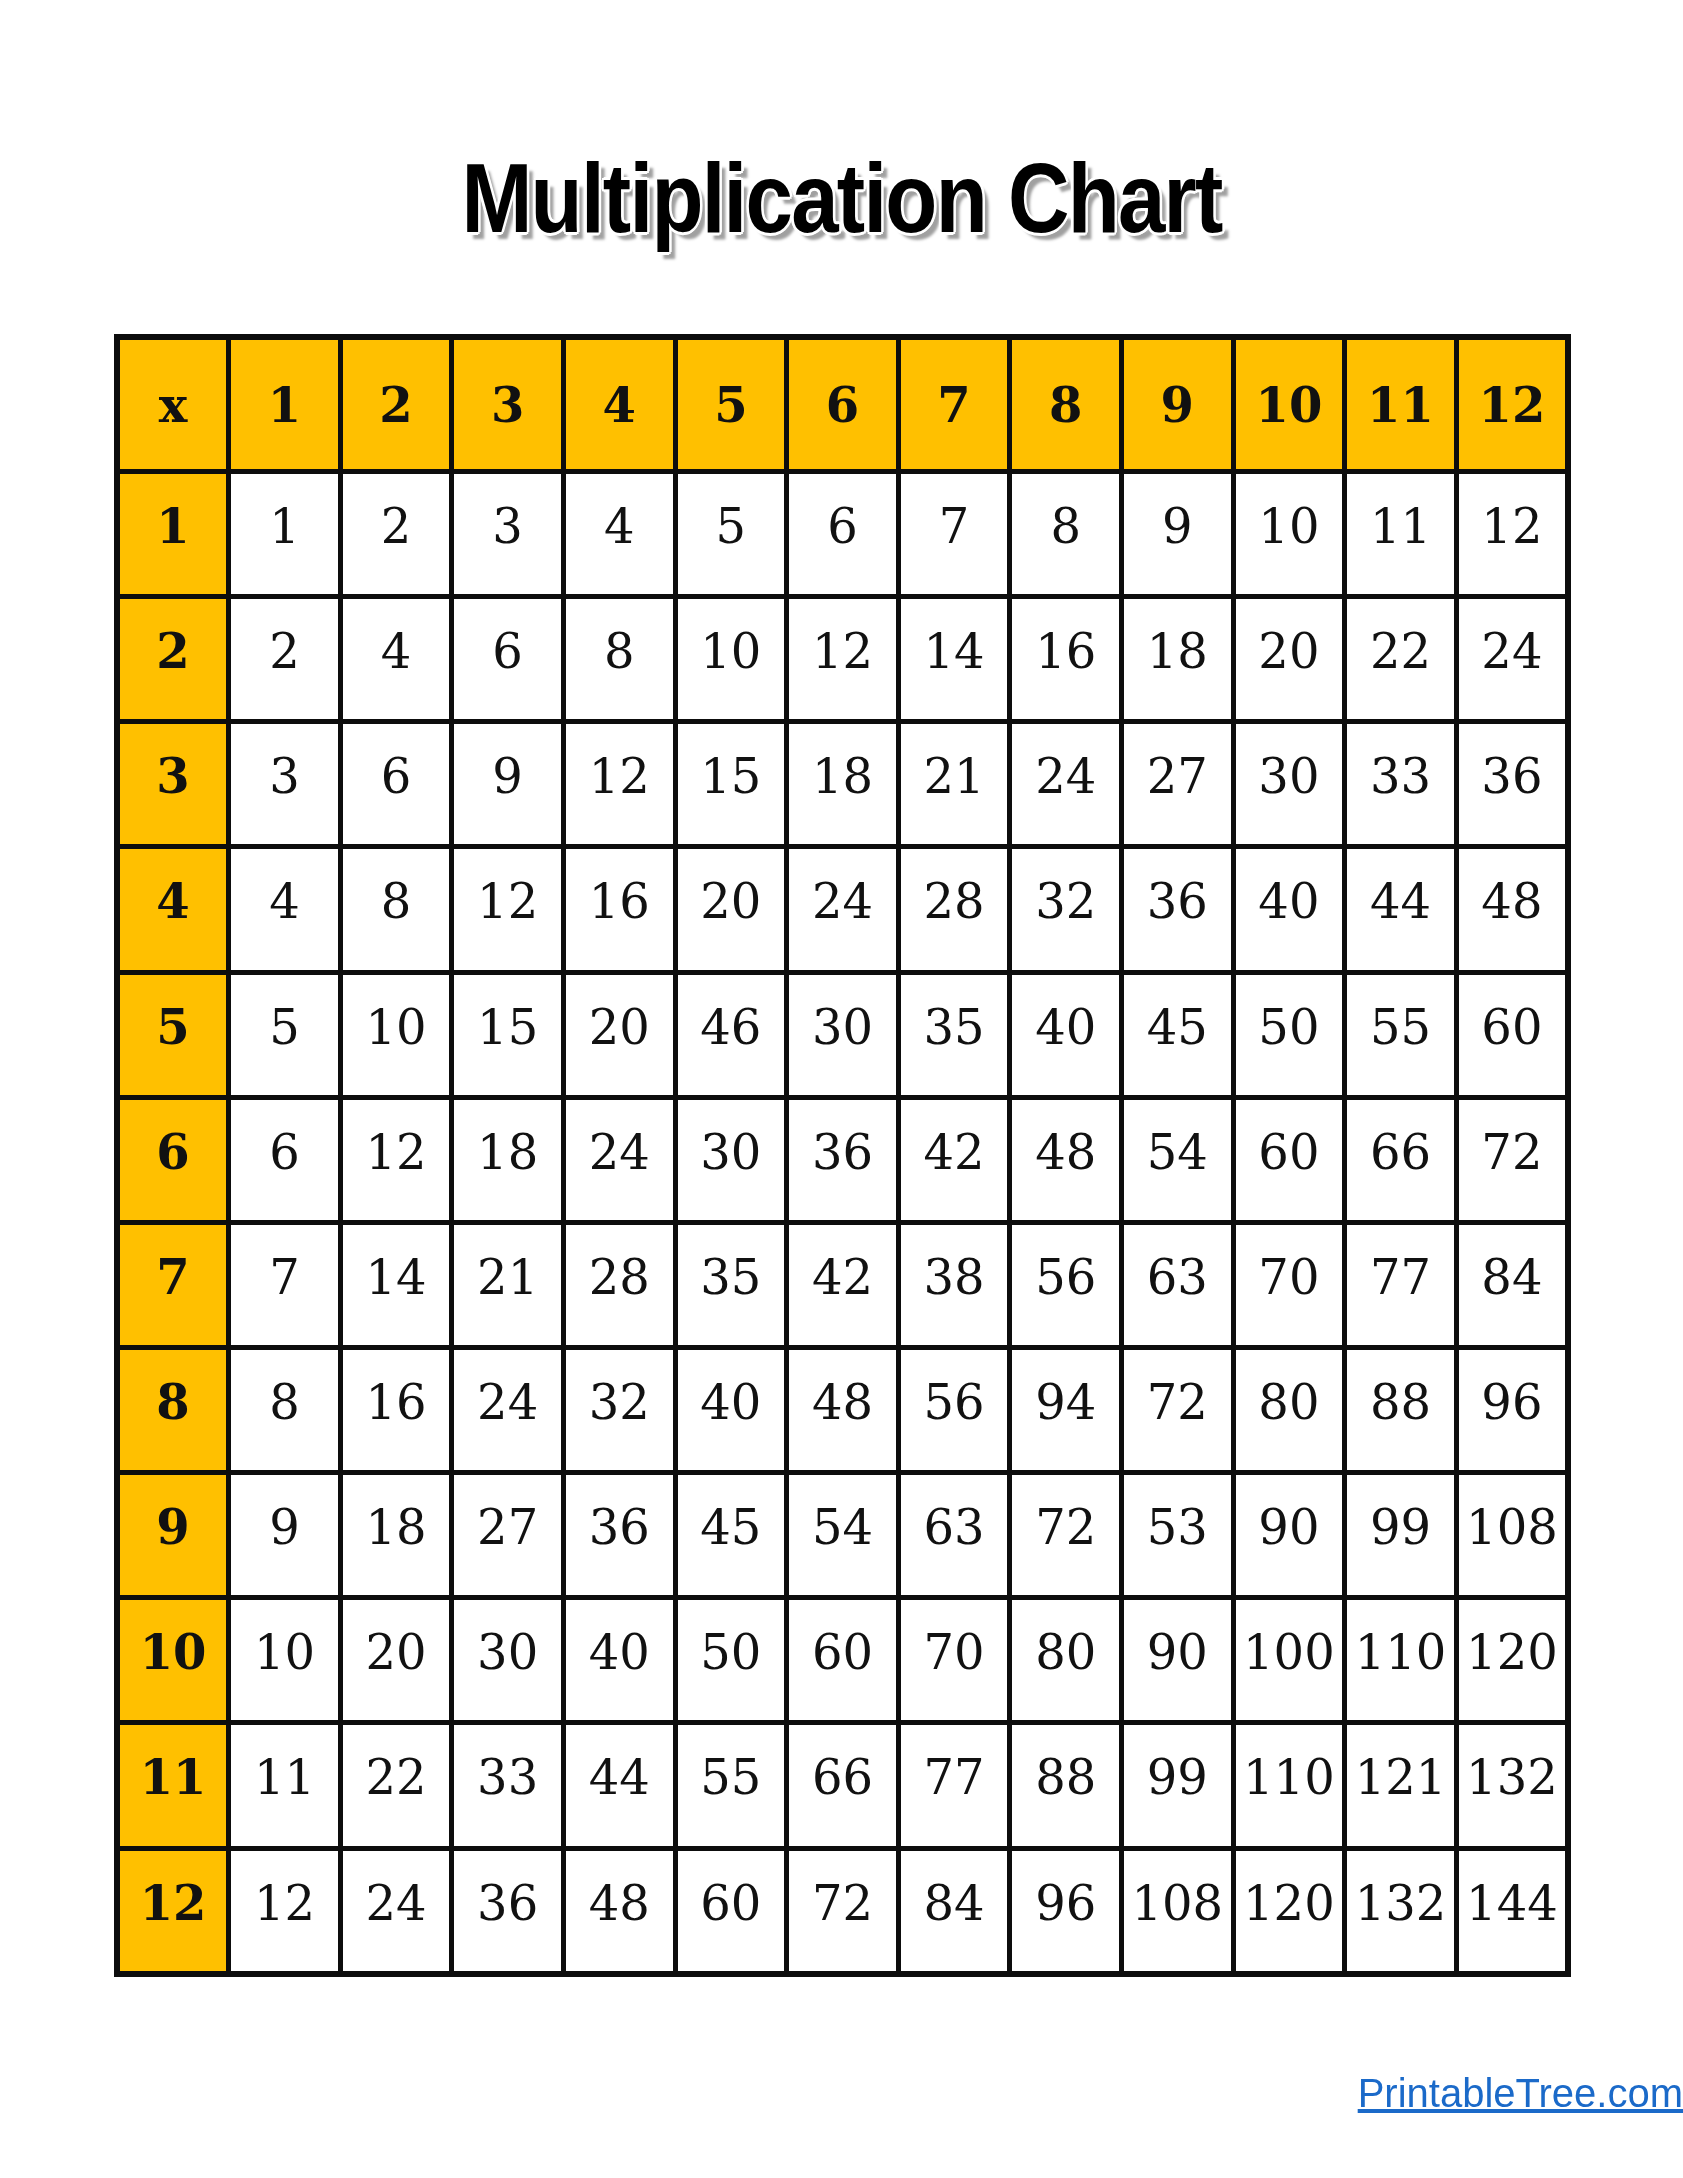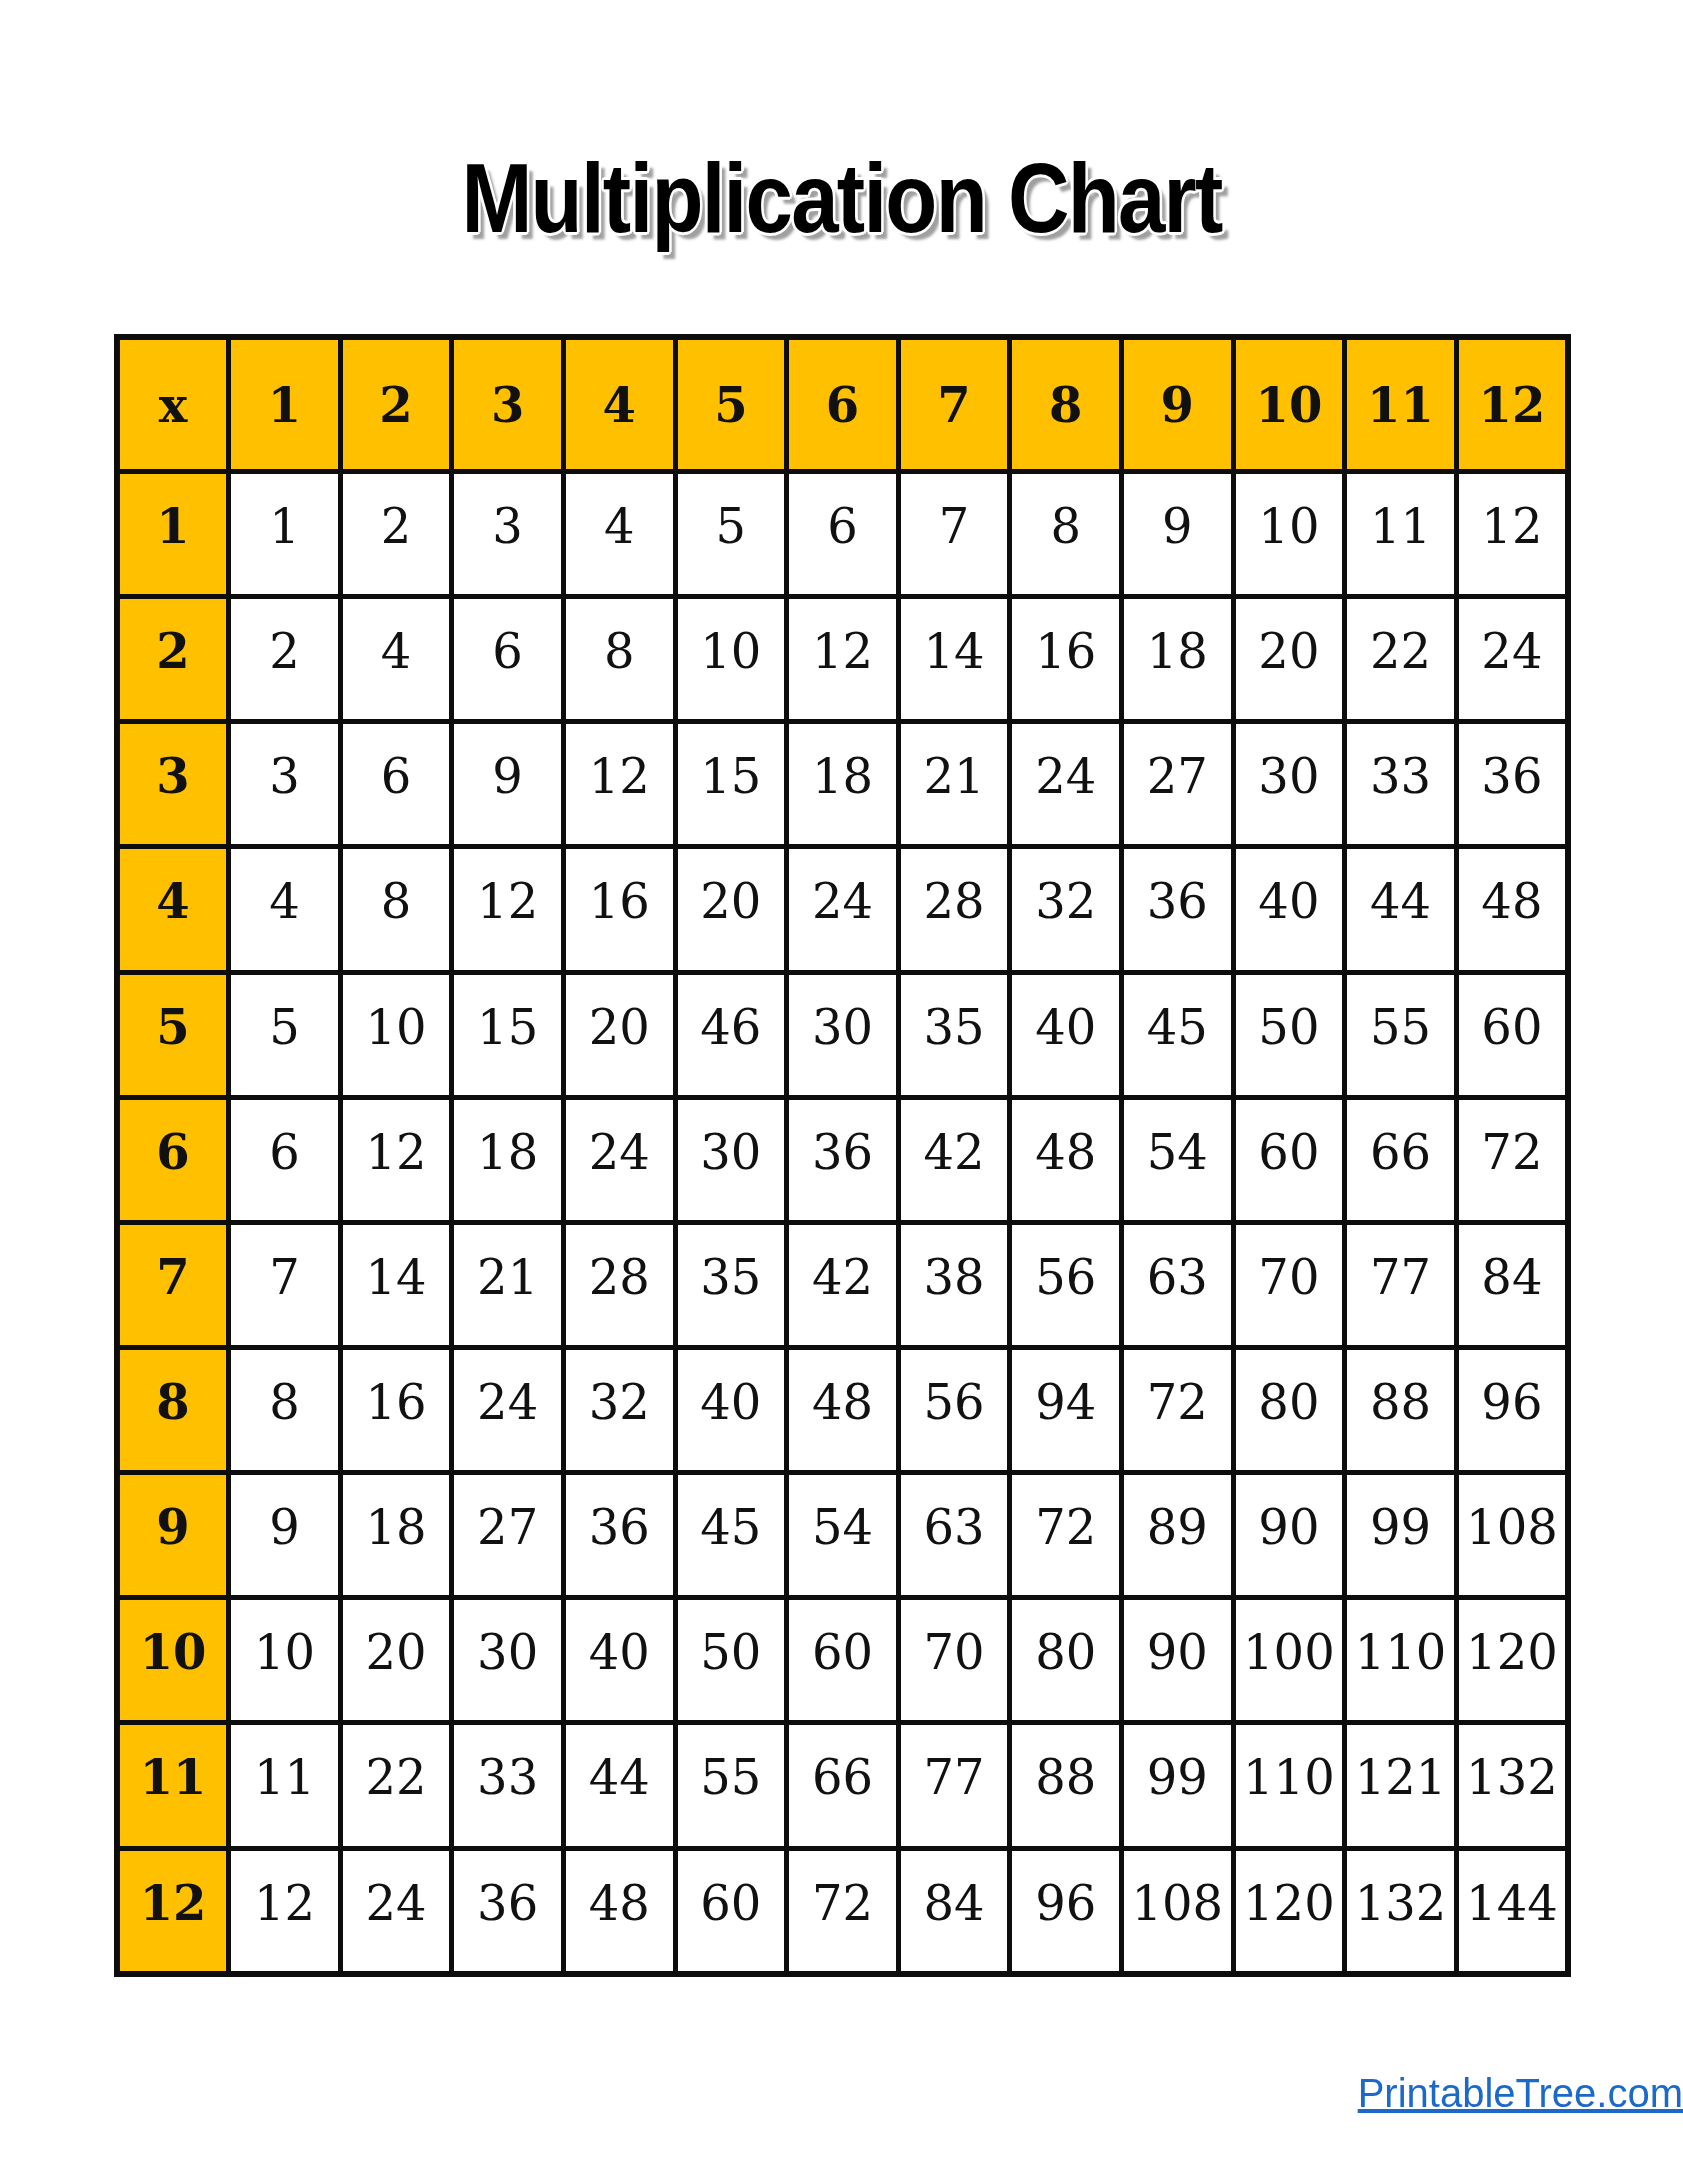--- a/index.html
+++ b/index.html
@@ -229,21 +229,21 @@
       <tr>
         <th>9</th>
         <td>9</td>
         <td>18</td>
         <td>27</td>
         <td>36</td>
         <td>45</td>
         <td>54</td>
         <td>63</td>
         <td>72</td>
-        <td>89</td>
+        <td>53</td>
         <td>90</td>
         <td>99</td>
         <td>108</td>
       </tr>
       <tr>
         <th>10</th>
         <td>10</td>
         <td>20</td>
         <td>30</td>
         <td>40</td>

